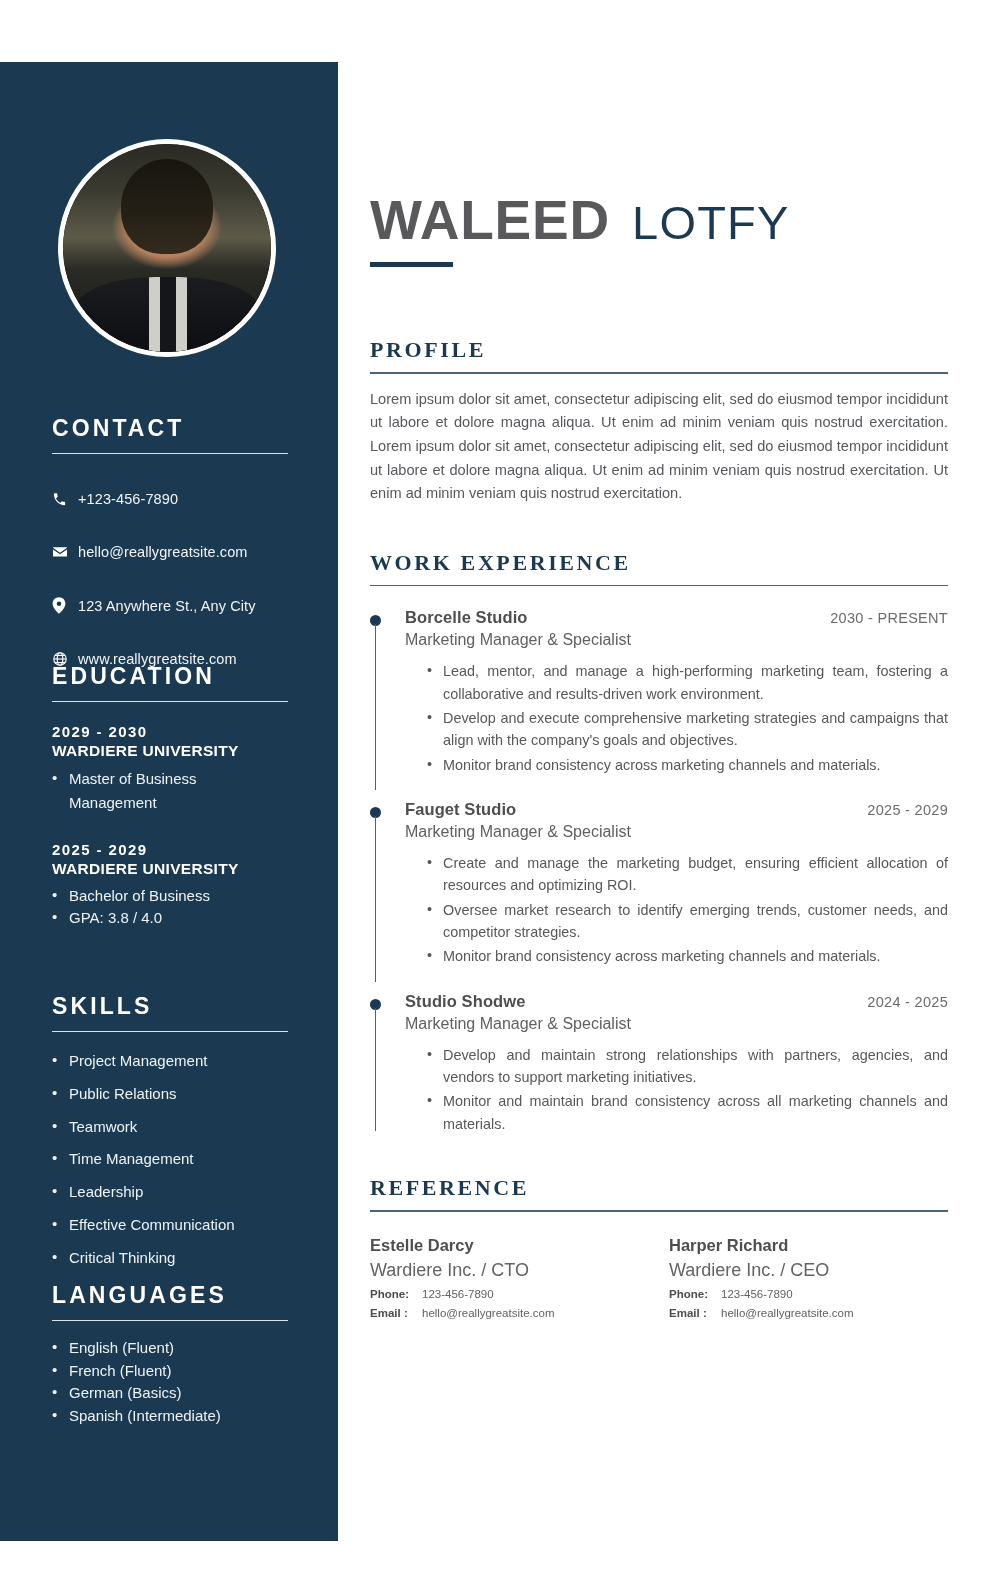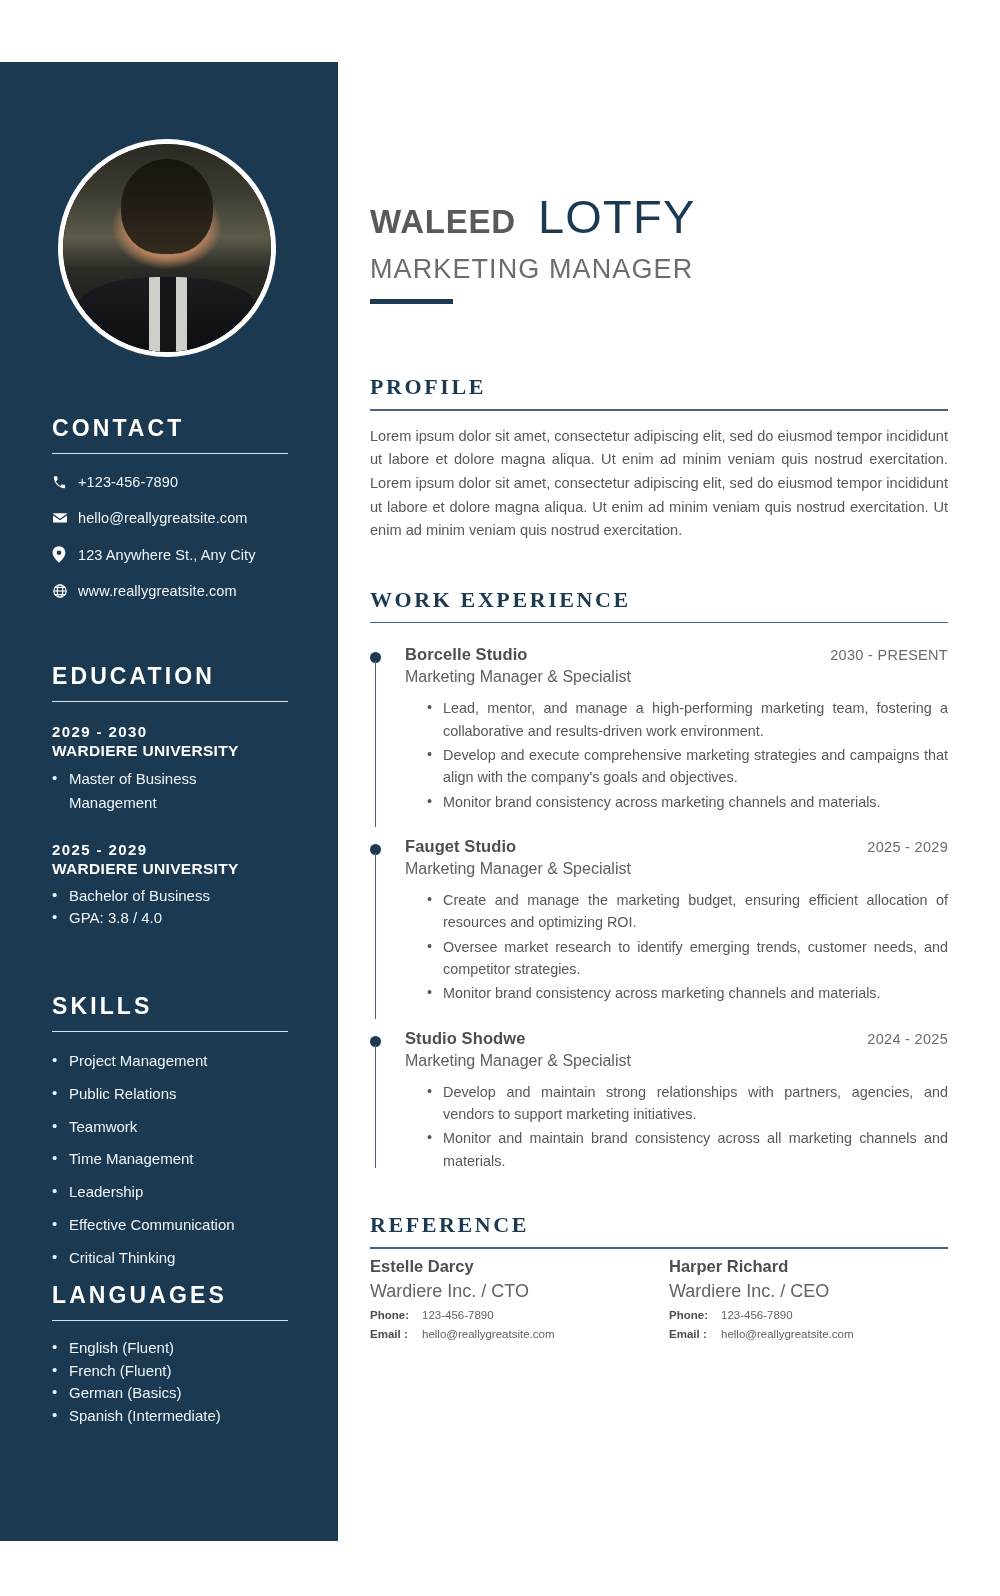--- a/index.html
+++ b/index.html
@@ -42,38 +42,38 @@
     border-radius:44% 44% 0 0;
   }
 
   .side-sec{ position:absolute; left:52px; width:236px; }
   .side-h{
     font-size:23px; font-weight:bold; letter-spacing:3.1px;
     color:#ffffff; line-height:1;
   }
   .side-rule{ height:1px; background:#d9e2e8; margin-top:13px; }
 
-  .contact-row{ display:flex; align-items:center; margin-top:20px; }
+  .contact-row{ display:flex; align-items:center; margin-top:37px; }
   .c-ico{ width:26px; flex:0 0 26px; display:flex; align-items:center; justify-content:flex-start; }
   .c-ico svg{ display:block; }
   .c-txt{ font-size:14.5px; color:#f2f5f7; letter-spacing:.1px; }
 
   .edu-date{ font-size:15px; font-weight:bold; letter-spacing:1.4px; color:#fff; }
   .edu-uni{ font-size:15.5px; font-weight:bold; letter-spacing:.3px; color:#fff; margin-top:2px; }
   .side-ul{ list-style:none; margin-top:7px; }
   .side-ul li{ position:relative; padding-left:17px; font-size:15px; line-height:1.62; color:#eef3f6; }
   .side-ul li::before{ content:"•"; position:absolute; left:0; top:-1px; font-size:15px; color:#eef3f6; }
   .tight li{ line-height:1.5; }
   .skills-ul li{ margin-bottom:8.5px; }
 
   
   .main{ position:absolute; left:370px; top:0; width:578px; }
 
   .name{ margin-top:193px; line-height:1; white-space:nowrap; }
-  .name .first{ font-size:33px; font-weight:bold; letter-spacing:.8px; color:#59595b; }
+  .name .first{ font-size:55px; font-weight:bold; letter-spacing:.8px; color:#59595b; }
   .name .last{ font-size:47px; font-weight:normal; letter-spacing:1.2px; color:#1b3a52; margin-left:22px; }
   .role{ margin-top:14px; font-size:27px; letter-spacing:1.1px; color:#6c6c6e; }
   .accent-bar{ width:83px; height:5px; background:#1b3a52; margin-top:14px; }
 
   .sec-h{ font-size:22px; font-weight:bold; letter-spacing:2.6px; color:#1b3a52; line-height:1;font-family:Liberation Serif, serif; }
   .sec-rule{ height:1.6px; background:#49647c; margin-top:11px; }
 
   .profile-p{
     margin-top:14px; font-size:14.6px; line-height:1.62;
     color:#55585c; text-align:justify;
@@ -85,21 +85,21 @@
   .job.last .line{ bottom:4px; }
   .job-head{ display:flex; justify-content:space-between; align-items:baseline; }
   .job-co{ font-size:16.5px; font-weight:bold; color:#4e4e50; letter-spacing:.1px; }
   .job-date{ font-size:14.5px; color:#6b6b6d; letter-spacing:.3px; white-space:nowrap; }
   .job-role{ font-size:16px; color:#606062; margin-top:4px; }
   .job-ul{ list-style:none; margin-top:11px; padding-left:22px; }
   .job-ul li{ position:relative; padding-left:16px; font-size:14.4px; line-height:1.55;
               color:#56585b; text-align:justify; margin-bottom:2px; }
   .job-ul li::before{ content:"•"; position:absolute; left:0; top:-1px; color:#56585b; }
 
-  .ref-grid{ display:flex; margin-top:8px;gap:20px; }
+  .ref-grid{ display:flex; margin-top:24px;gap:20px; }
   .ref-col{ width:50%; }
   .ref-name{ font-size:16.5px; font-weight:bold; color:#4e4e50; }
   .ref-title{ font-size:18px; color:#636365; margin-top:5px; }
   .ref-line{ display:flex; margin-top:7px; font-size:11.5px; color:#5a5c5f; }
   .ref-lbl{ font-weight:bold; flex:0 0 52px; color:#4a4c4f; }
   .ref-val{ color:#5f6164; }
 </style>
 </head>
 <body>
 
@@ -205,21 +205,20 @@
         <li>Spanish (Intermediate)</li>
       </ul>
     </div>
   </div>
 
   <div class="main">
 
     <div class="name">
       <span class="first">WALEED</span><span class="last">LOTFY</span>
     </div>
-    <div class="role">MARKETING MANAGER</div>
     <div class="accent-bar"></div>
 
     <div style="margin-top:72px;">
       <div class="sec-h">PROFILE</div>
       <div class="sec-rule"></div>
       <p class="profile-p">Lorem ipsum dolor sit amet, consectetur adipiscing elit, sed do eiusmod tempor incididunt ut labore et dolore magna aliqua. Ut enim ad minim veniam quis nostrud exercitation. Lorem ipsum dolor sit amet, consectetur adipiscing elit, sed do eiusmod tempor incididunt ut labore et dolore magna aliqua. Ut enim ad minim veniam quis nostrud exercitation. Ut enim ad minim veniam quis nostrud exercitation.</p>
     </div>
 
     <div style="margin-top:46px;">
       <div class="sec-h">WORK EXPERIENCE</div>

